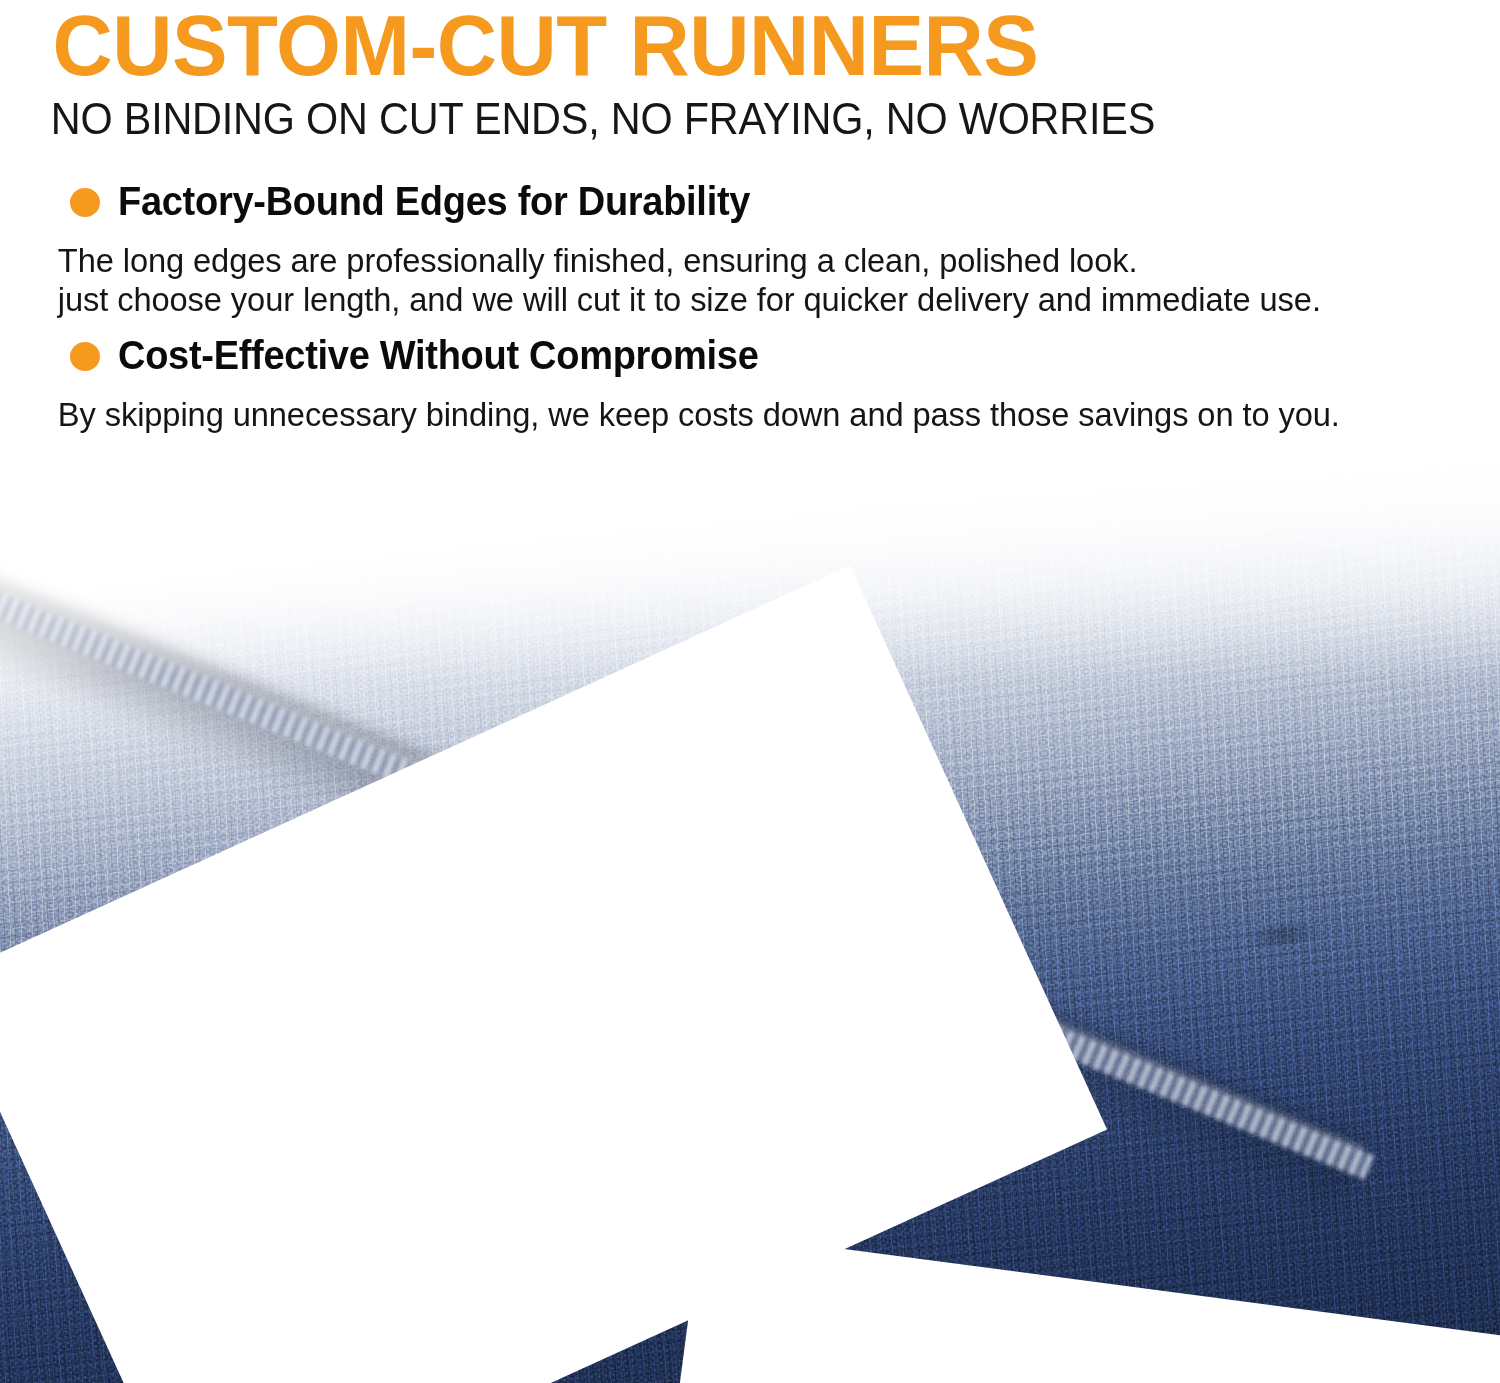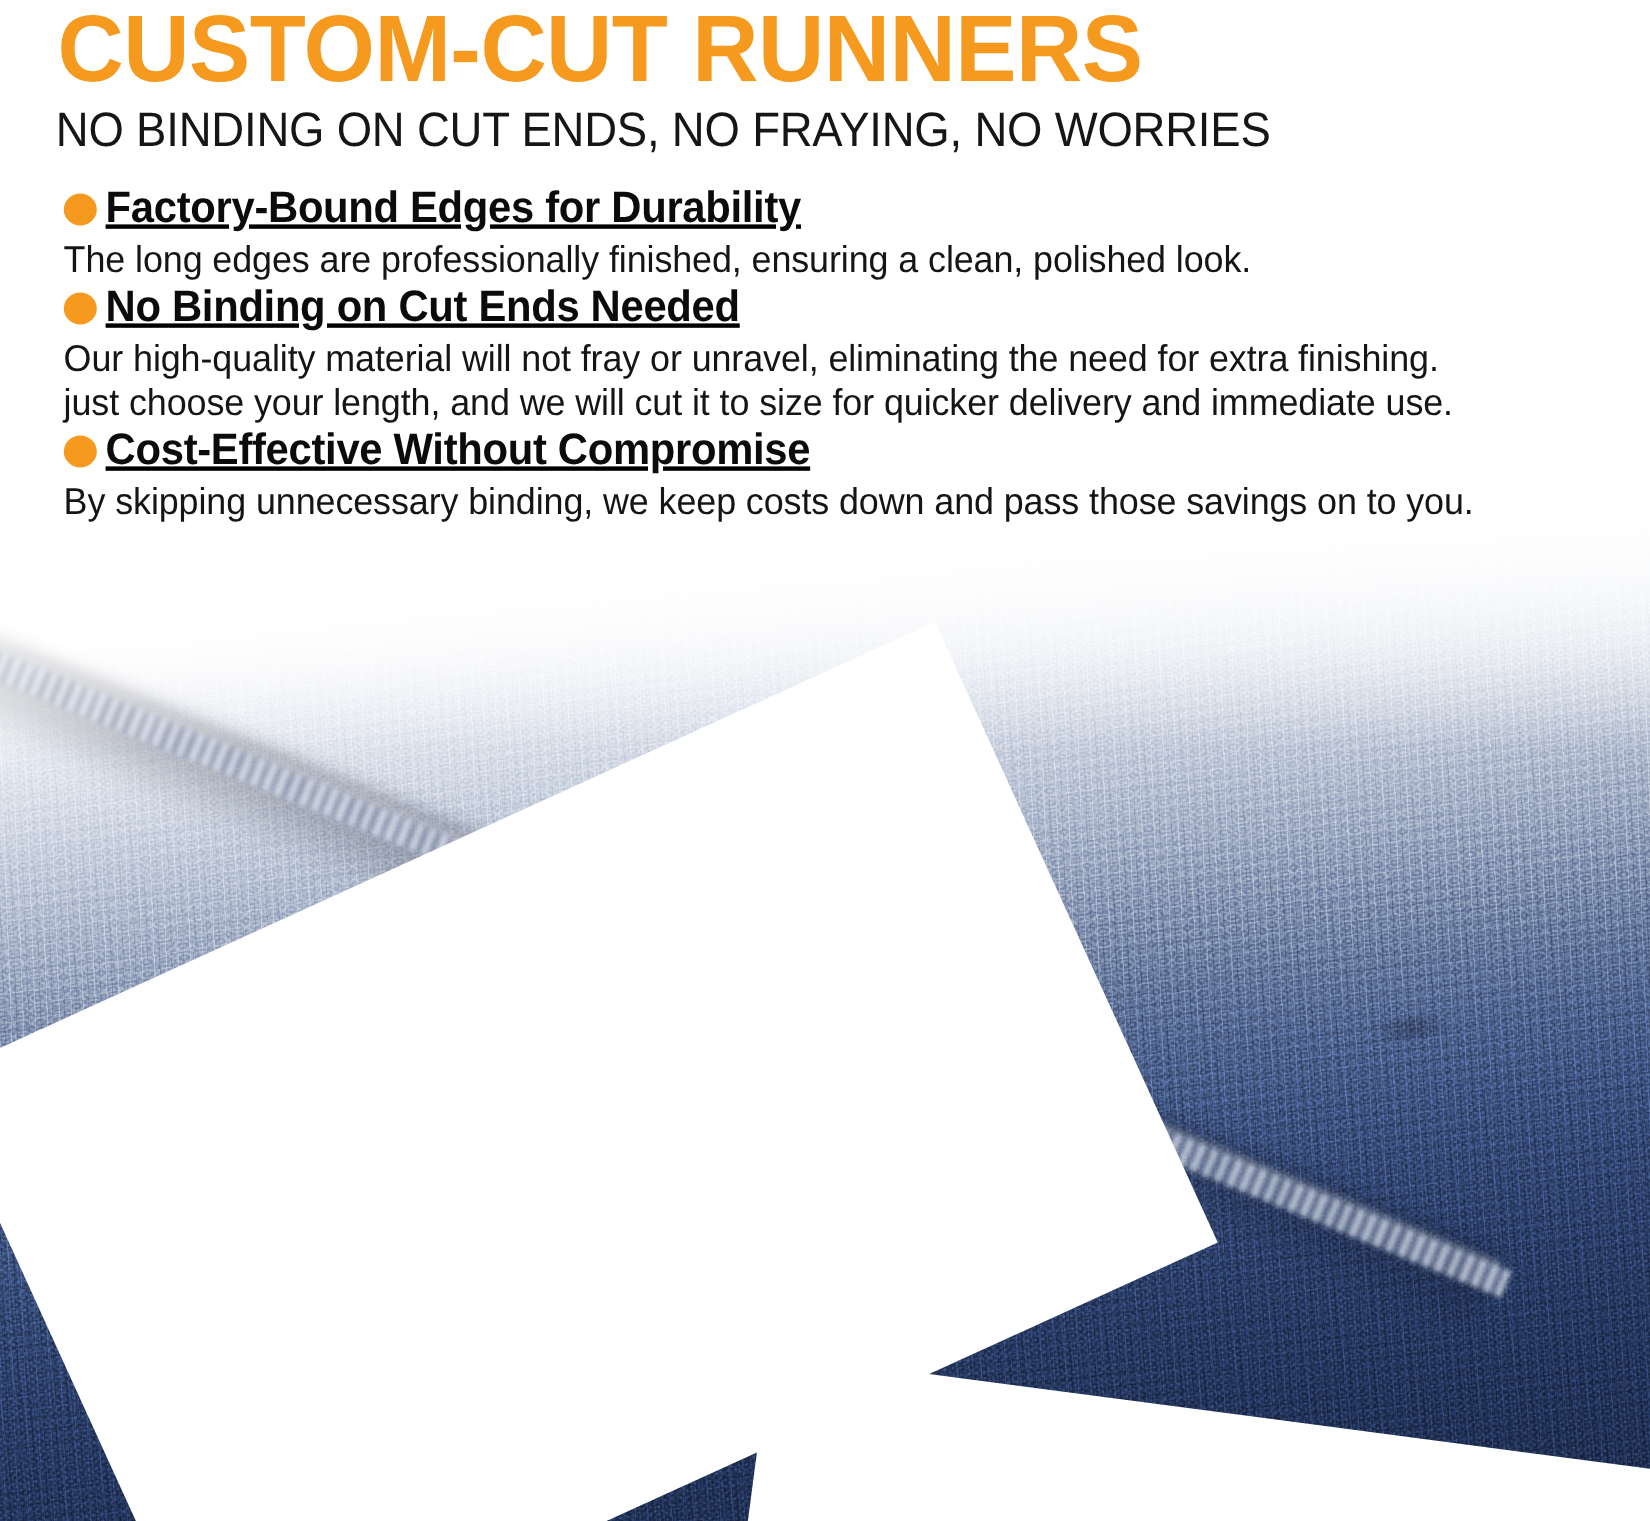--- a/index.html
+++ b/index.html
@@ -258,24 +258,23 @@
     list-style:none;
     margin:0;
     padding:22px 0 0 0;
   }
   .bullet-block{
     padding:0 0 0 54px;
   }
   .bullet-head{
     display:flex;
     align-items:center;
-    gap:4px;
-    margin:4px;
+    gap:14px;
+    margin:16px;
     padding:0;
-    text-decoration:underline;
   }
   .dot{
     flex:0 0 auto;
     width:30px;
     height:29px;
     border-radius:50%;
     background:#F59A1E;
     margin-right:4px;
     position:relative;
     top:1px;
@@ -343,27 +342,20 @@
     <ul class="bullets">
 
       <li class="bullet-block">
         <div class="bullet-head">
           <span class="dot"></span>
           <span class="bullet-title">Factory-Bound Edges for Durability</span>
         </div>
         <p class="bullet-desc">The long edges are professionally finished, ensuring a clean, polished look.</p>
       </li>
 
-      <li class="bullet-block">
-        <div class="bullet-head">
-          <span class="dot"></span>
-          <span class="bullet-title">No Binding on Cut Ends Needed</span>
-        </div>
-        <p class="bullet-desc">Our high-quality material will not fray or unravel, eliminating the need for extra finishing.</p>
-      </li>
 
       <li class="bullet-block">
         <p class="bullet-desc">just choose your length, and we will cut it to size for quicker delivery and immediate use.</p>
       </li>
 
       <li class="bullet-block">
         <div class="bullet-head">
           <span class="dot"></span>
           <span class="bullet-title">Cost-Effective Without Compromise</span>
         </div>

